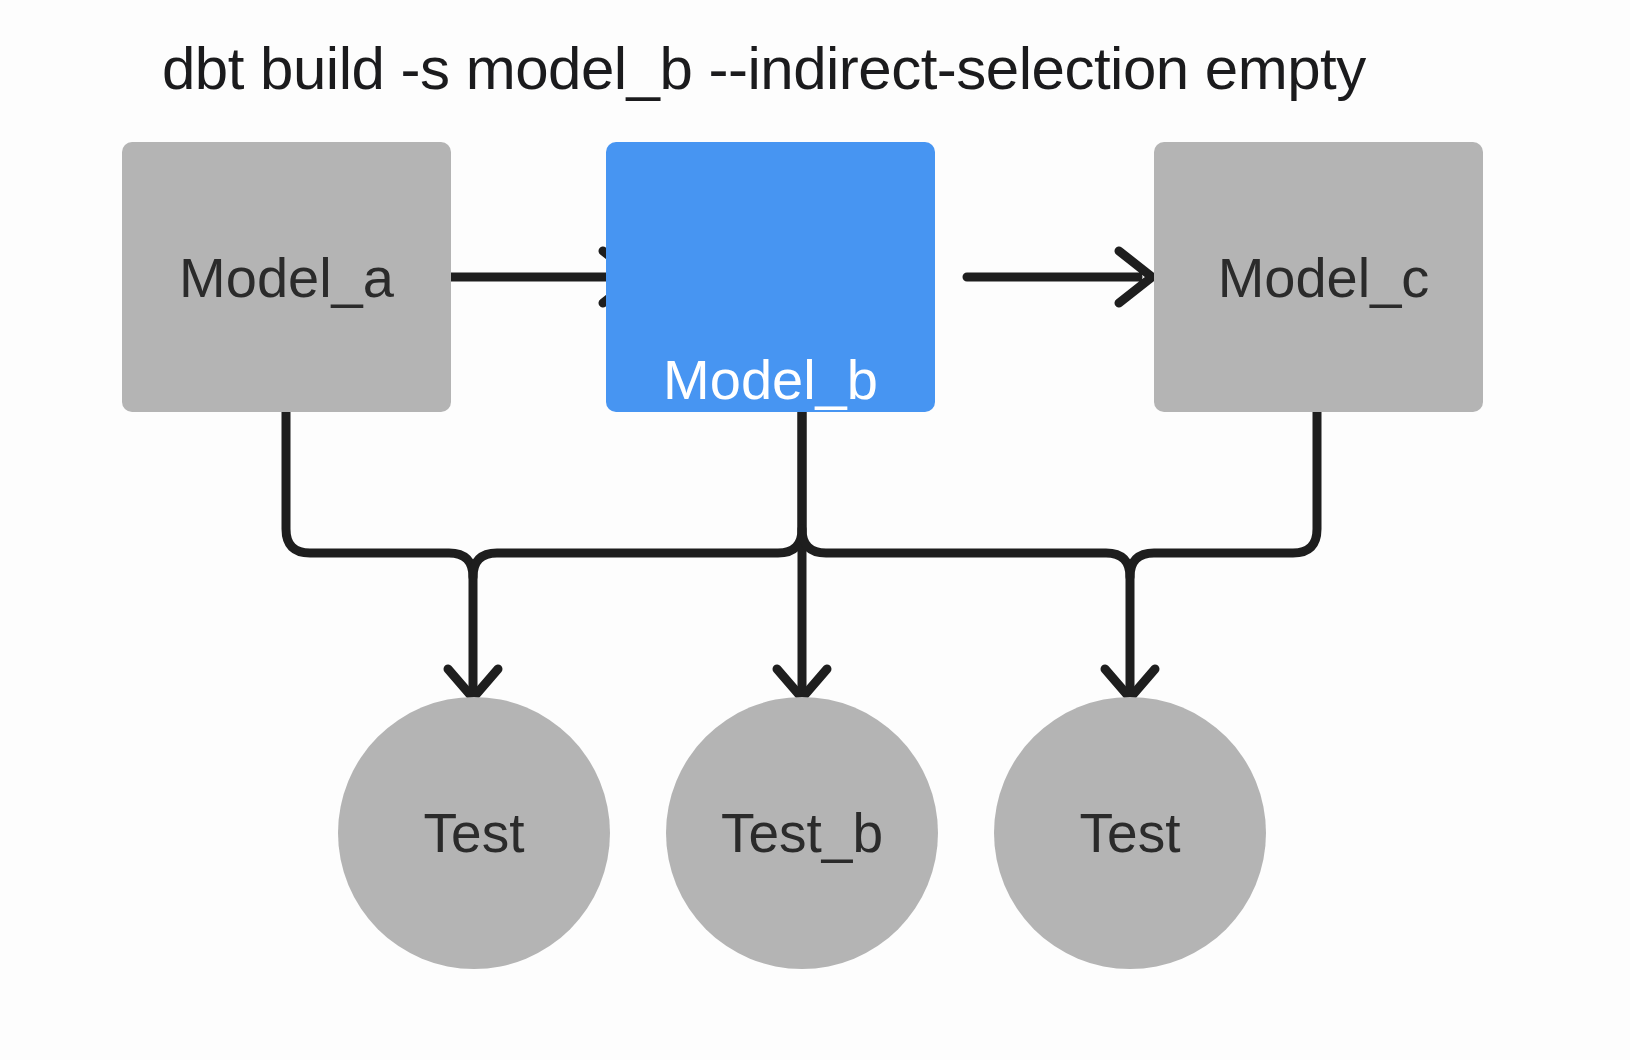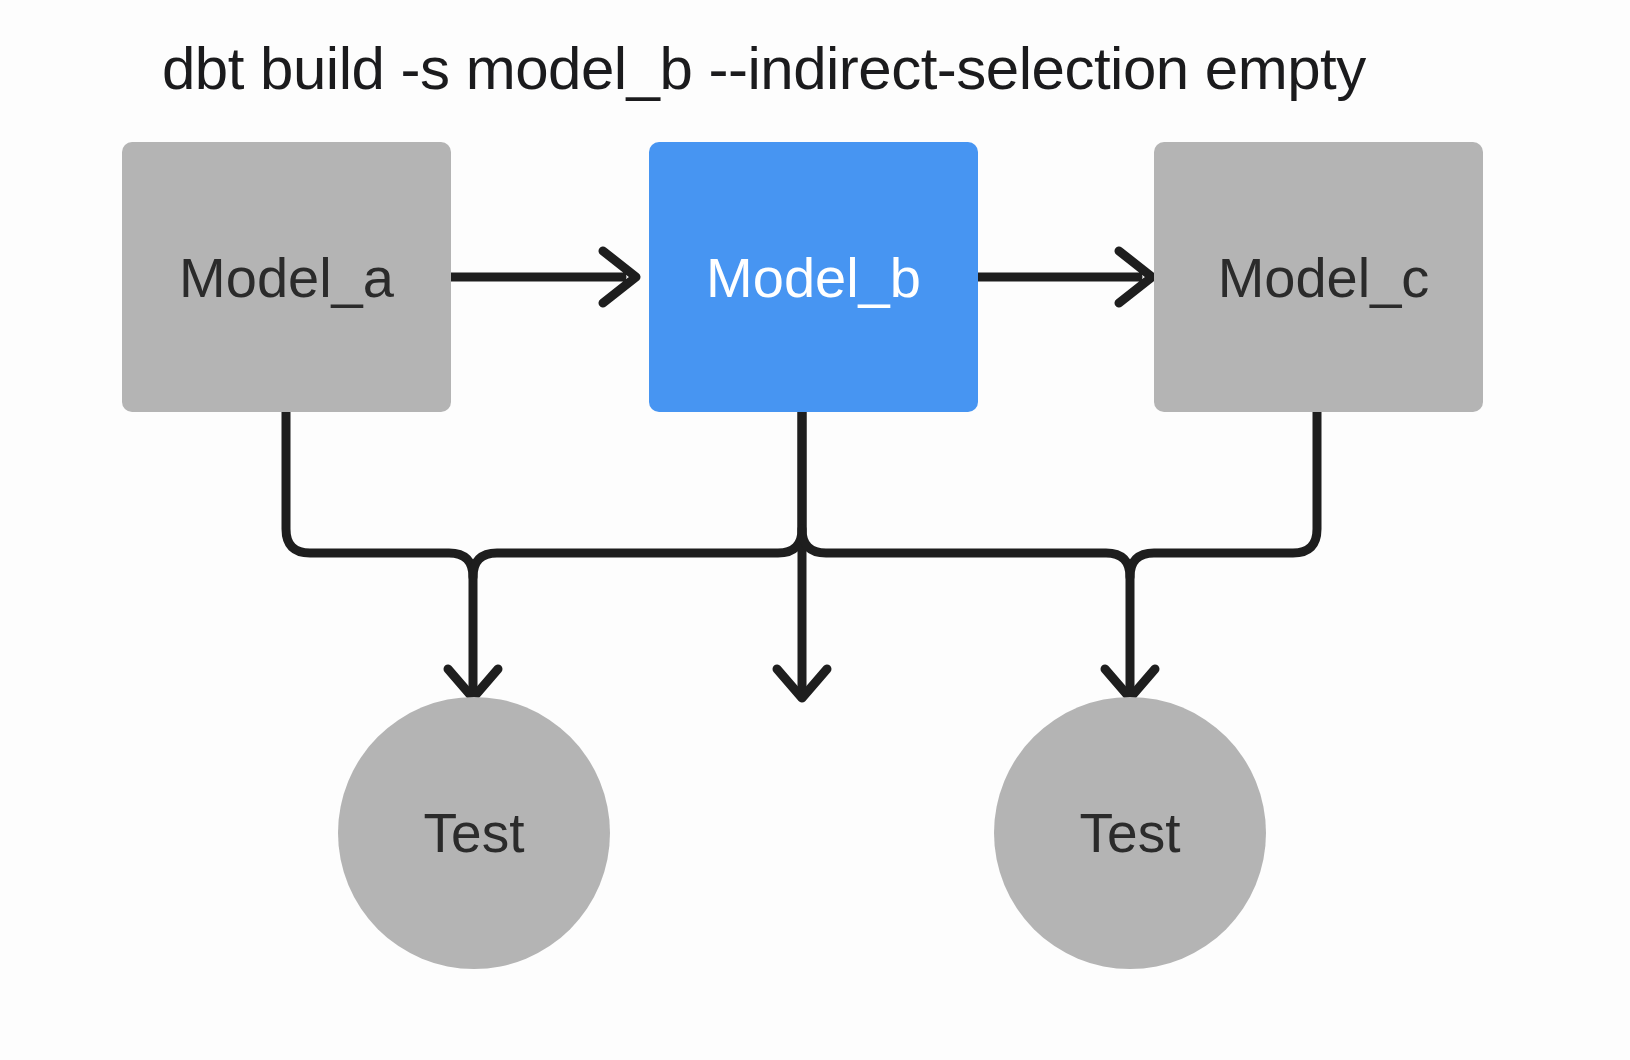--- a/index.html
+++ b/index.html
@@ -53,21 +53,21 @@
     border-radius: 10px;
     background: #b4b4b4;
     font-size: 56px;
     color: #2b2b2b;
   }
   .model.selected {
     background: #4795f2;
     color: #ffffff;
   }
   .model-a { left: 122px; }
-  .model-b { left: 649px; }
+  .model-b { left: 606px; align-items: flex-end; }
   .model-c { left: 1154px; padding-left: 10px; }
   .test {
     width: 272px;
     height: 272px;
     top: 697px;
     border-radius: 50%;
     background: #b4b4b4;
     font-size: 55px;
     line-height: 1.6;
     color: #2b2b2b;
@@ -115,18 +115,21 @@
   </div>
 
   <div class="node model model-c">
     <span>Model_c</span>
   </div>
 
   <div class="node test test-ab">
     <span>Test</span>
   </div>
 
+  <div class="node test test-b">
+    <span>Test_b</span>
+  </div>
 
   <div class="node test test-bc">
     <span>Test</span>
   </div>
 
 </div>
 
 </body></html>

